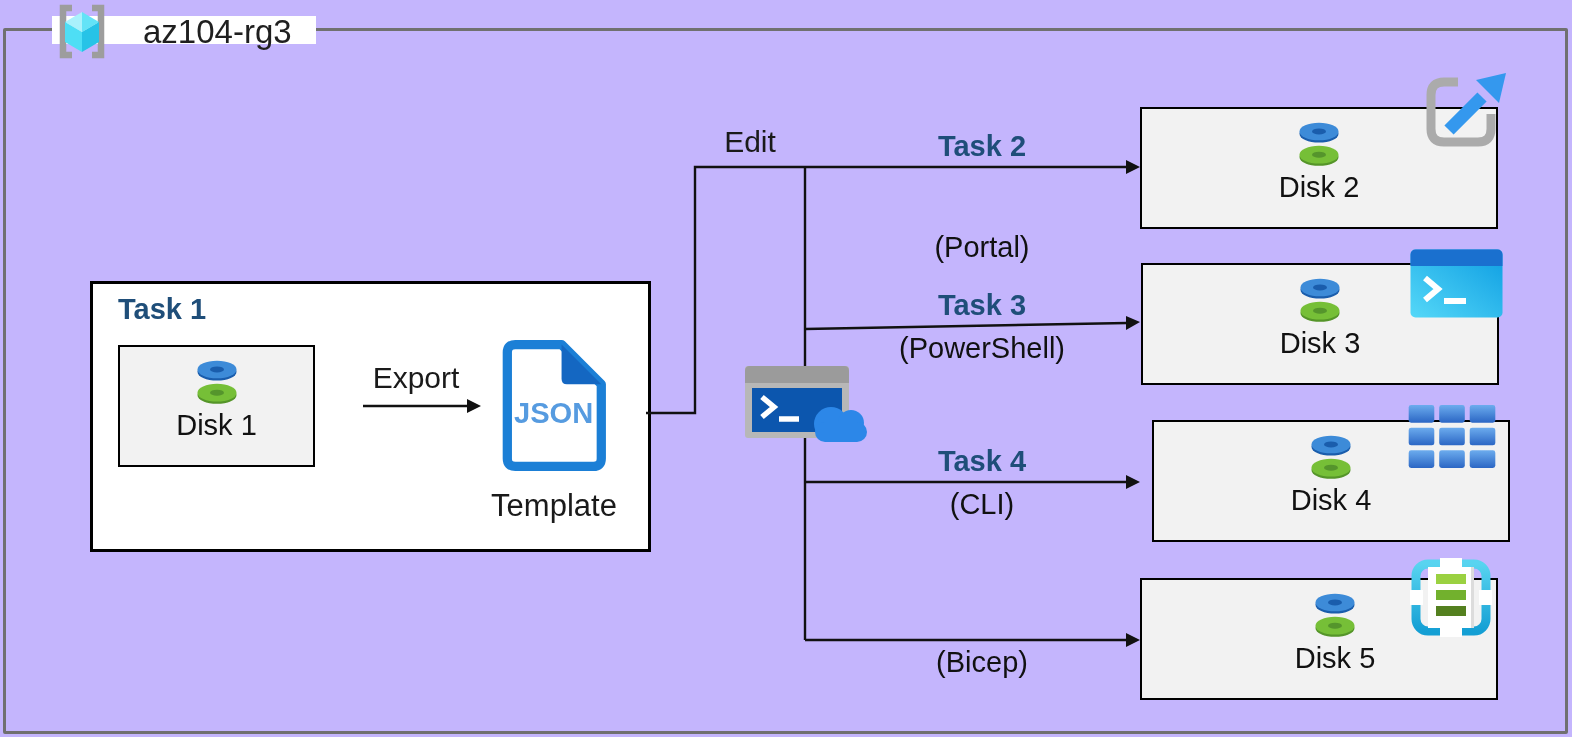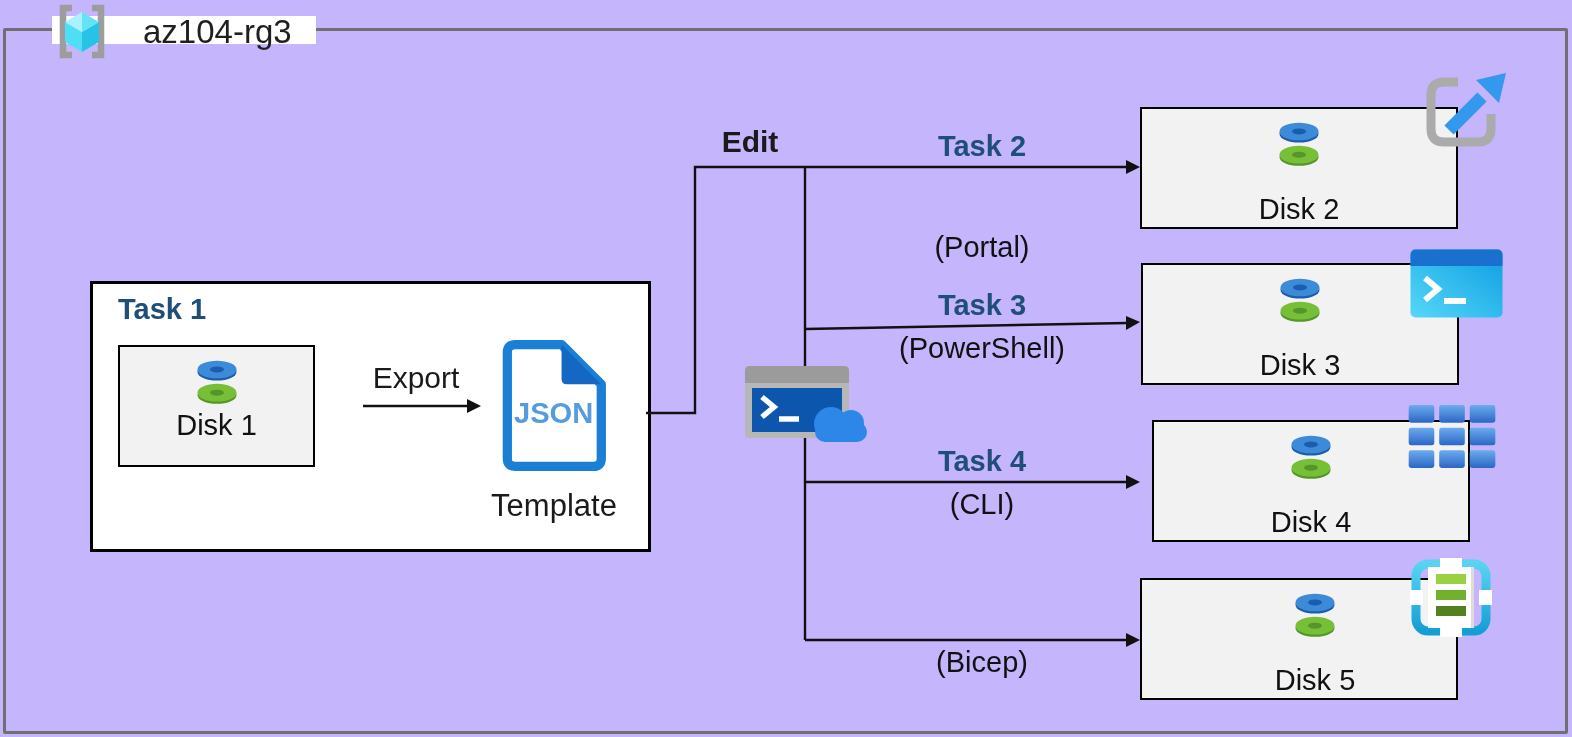--- a/index.html
+++ b/index.html
@@ -19,31 +19,31 @@
   .task-label{font-weight:bold;font-size:29px;color:#1F4E79;white-space:nowrap;}
   .method-label{font-size:29px;color:#111;white-space:nowrap;}
   
   .disk-box{
     width:197px;height:122px;background:#F2F2F2;border:2.5px solid #000;z-index:1;
     display:flex;flex-direction:column;align-items:center;box-sizing:border-box;
   }
   .disk-box .disk-icon{margin-top:9px;}
   .disk-name{font-size:29px;color:#111;margin-top:1px;}
   #disk1-box{left:118px;top:345px;}
-  .disk-box.wide{width:318px;gap:22px;}
+  .disk-box.wide{width:358px;}
   #disk2-box{left:1140px;top:107px;}
   #disk3-box{left:1141px;top:263px;}
   #disk4-box{left:1140px;top:420px;margin-left:12px;}
   #disk5-box{left:1140px;top:578px;padding-left:32px;}
   
   #json-icon{left:494px;top:338px;z-index:3;}
   #template-label{left:484px;top:488px;width:140px;text-align:center;font-size:31px;z-index:3;}
   
   #export-label{left:356px;top:361px;width:120px;text-align:center;font-size:30px;z-index:3;}
-  #edit-label{left:700px;top:125px;width:100px;text-align:center;font-size:30px;z-index:3;font-weight:bold;}
+  #edit-label{left:700px;top:125px;width:100px;text-align:center;font-size:30px;z-index:3;}
   
   .branch-label{left:872px;width:220px;text-align:center;z-index:3;}
   #b2-task{top:130px;} #b2-method{top:187px;margin-top:44px;}
   #b3-task{top:289px;} #b3-method{top:332px;}
   #b4-task{top:445px;} #b4-method{top:488px;}
   #b5-task{top:603px;} #b5-method{top:646px;}
   
   #connectors{left:0;top:0;z-index:2;}
   
   #portal-icon{left:1418px;top:69px;z-index:4;}

